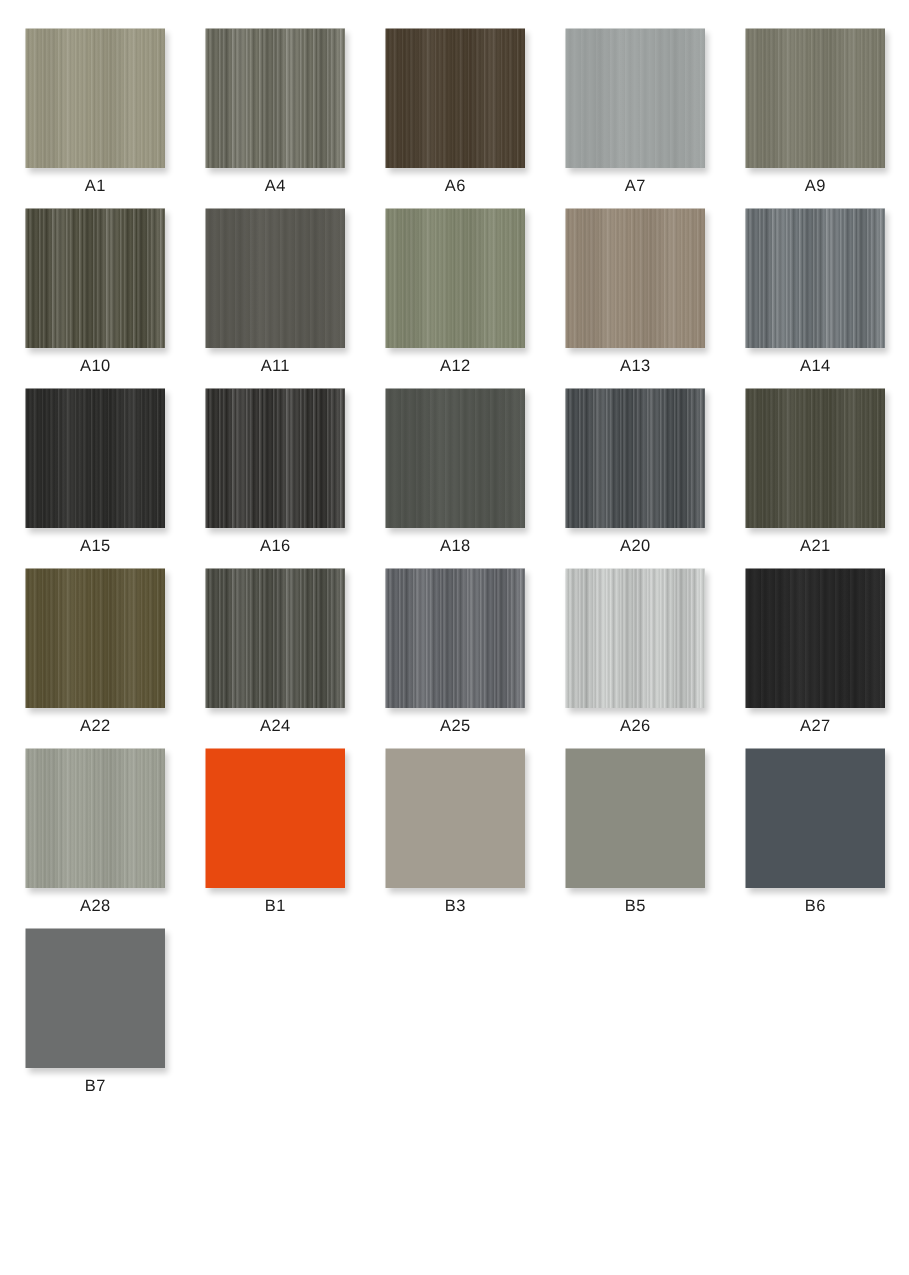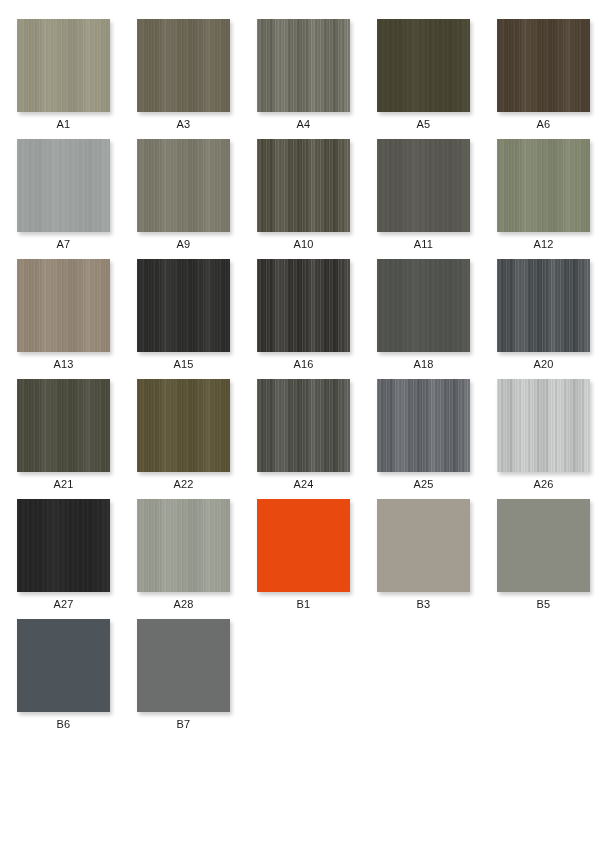--- a/index.html
+++ b/index.html
@@ -114,38 +114,26 @@
 <body>
 
 <div id="swatch-grid">
     <div class="swatch-cell">
       <div class="swatch-tile" style="background: rgb(154, 151, 129);">
         <div class="grain g-wood"></div>
       </div>
       <div class="swatch-label">A1</div>
     </div>
     <div class="swatch-cell">
-      <div class="swatch-tile" style="background: rgb(107, 101, 83);">
-        <div class="grain g-wood"></div>
-      </div>
-      <div class="swatch-label">A3</div>
-    </div>
-    <div class="swatch-cell">
       <div class="swatch-tile" style="background: rgb(109, 109, 95);">
         <div class="grain g-strong"></div>
       </div>
       <div class="swatch-label">A4</div>
     </div>
     <div class="swatch-cell">
-      <div class="swatch-tile" style="background: rgb(69, 66, 47);">
-        <div class="grain g-soft"></div>
-      </div>
-      <div class="swatch-label">A5</div>
-    </div>
-    <div class="swatch-cell">
       <div class="swatch-tile" style="background: rgb(74, 62, 46);">
         <div class="grain g-wood"></div>
       </div>
       <div class="swatch-label">A6</div>
     </div>
     <div class="swatch-cell">
       <div class="swatch-tile" style="background: rgb(158, 163, 162);">
         <div class="grain g-soft"></div>
       </div>
       <div class="swatch-label">A7</div>
@@ -172,20 +160,26 @@
       <div class="swatch-tile" style="background: rgb(129, 134, 110);">
         <div class="grain g-wood"></div>
       </div>
       <div class="swatch-label">A12</div>
     </div>
     <div class="swatch-cell">
       <div class="swatch-tile" style="background: rgb(150, 136, 118);">
         <div class="grain g-wood"></div>
       </div>
       <div class="swatch-label">A13</div>
+    </div>
+    <div class="swatch-cell">
+      <div class="swatch-tile" style="background: rgb(107, 114, 118);">
+        <div class="grain g-strong"></div>
+      </div>
+      <div class="swatch-label">A14</div>
     </div>
     <div class="swatch-cell">
       <div class="swatch-tile" style="background: rgb(42, 42, 40);">
         <div class="grain g-wood"></div>
       </div>
       <div class="swatch-label">A15</div>
     </div>
     <div class="swatch-cell">
       <div class="swatch-tile" style="background: rgb(47, 46, 43);">
         <div class="grain g-strong"></div>

